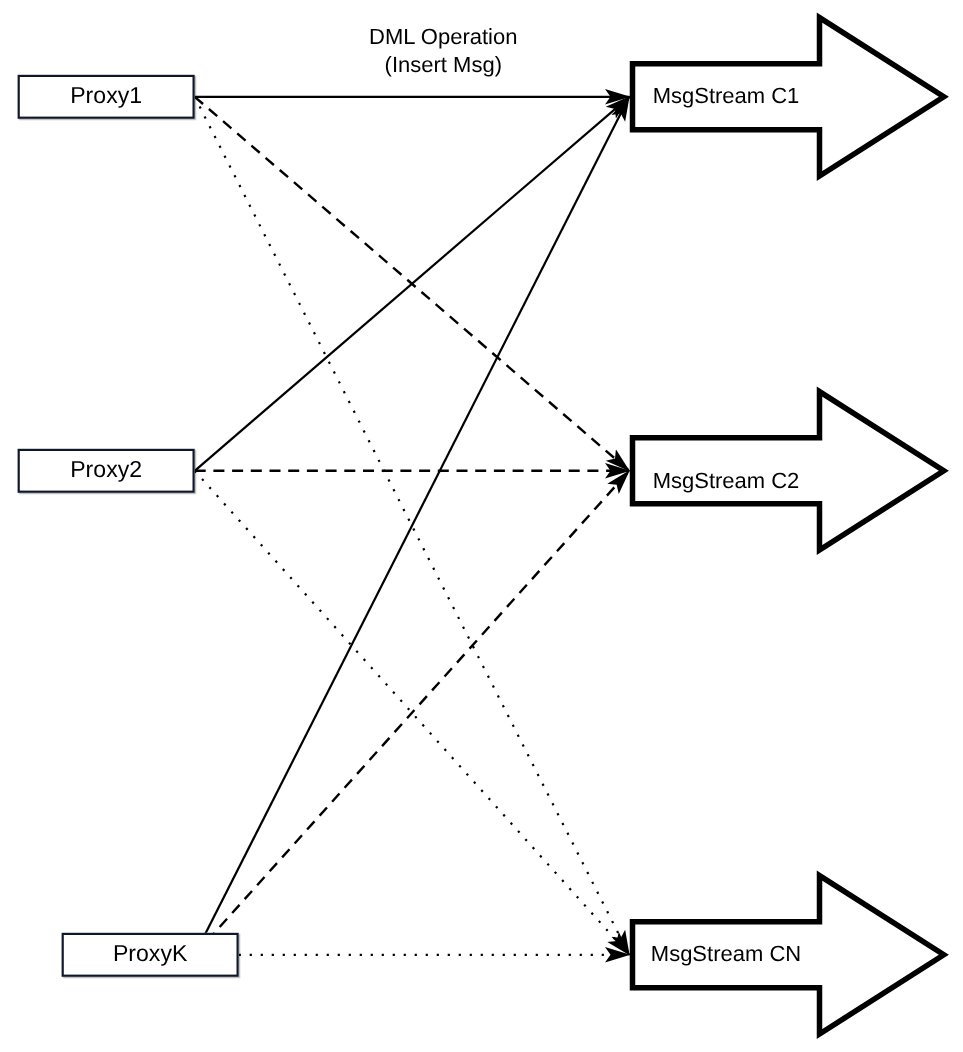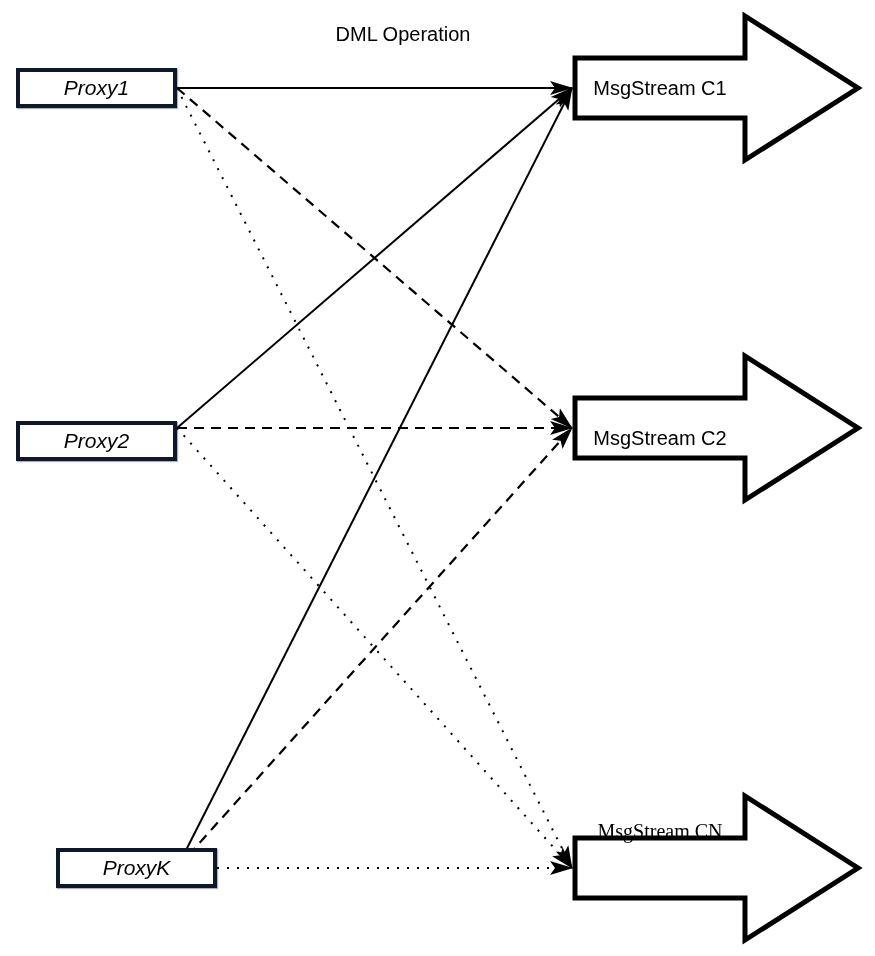--- a/index.html
+++ b/index.html
@@ -10,27 +10,26 @@
     background: #ffffff;
     font-family: "Liberation Sans", sans-serif;
     color: #000000;
     overflow: hidden;
   }
   .canvas svg { position: absolute; left: 0; top: 0; }
   .proxy-box {
     position: absolute;
     box-sizing: border-box;
     background: #ffffff;
-    border: 4px solid #0f172a;
+    border: 2px solid #0f172a;
     box-shadow: 1px 1px 1px rgba(0,0,0,0.3);
     display: flex;
     align-items: center;
     justify-content: center;
     font-size: 21px;
-    font-style: italic;
   }
   .stream-label {
     position: absolute;
     display: flex;
     align-items: center;
     justify-content: center;
     font-size: 20px;
     pointer-events: none;
     white-space: nowrap;
     text-align: right;
@@ -63,29 +62,30 @@
       <line x1="177" y1="428" x2="572" y2="88" stroke="#000000" stroke-width="2" marker-end="url(#arrow)"></line>
       <line x1="177" y1="428" x2="572" y2="428" stroke="#000000" stroke-width="2.2" marker-end="url(#arrow)" stroke-dasharray="10,7"></line>
       <line x1="177" y1="428" x2="572" y2="868" stroke="#000000" stroke-width="2" marker-end="url(#arrow)" stroke-dasharray="2,8"></line>
       <line x1="177" y1="868" x2="572" y2="88" stroke="#000000" stroke-width="2" marker-end="url(#arrow)"></line>
       <line x1="177" y1="868" x2="572" y2="428" stroke="#000000" stroke-width="2.2" marker-end="url(#arrow)" stroke-dasharray="10,7"></line>
       <line x1="177" y1="868" x2="572" y2="868" stroke="#000000" stroke-width="2" marker-end="url(#arrow)" stroke-dasharray="2,8"></line>
     </svg>
 
   <div class="annotation" style="left: 243px; top: 22px; width: 320px;">
     <div>DML Operation</div>
+    <div>(Insert Msg)</div>
   </div>
 
   <div class="proxy-box" style="left: 16px; top: 68px; width: 161px; height: 40px;">
     <span>Proxy1</span>
   </div>
-  <div class="proxy-box" style="left: 16px; top: 408px; width: 161px; height: 40px; margin-top: 13px;">
+  <div class="proxy-box" style="left: 16px; top: 408px; width: 161px; height: 40px;">
     <span>Proxy2</span>
   </div>
   <div class="proxy-box" style="left: 16px; top: 848px; width: 161px; height: 40px; margin-left: 40px;">
     <span>ProxyK</span>
   </div>
 
   <div class="stream-label" style="left: 575px; top: 73px; width: 170px; height: 30px;">MsgStream C1</div>
   <div class="stream-label" style="left: 575px; top: 423px; width: 170px; height: 30px;">MsgStream C2</div>
-  <div class="stream-label" style="left: 575px; top: 816px; width: 170px; height: 30px; font-family: Liberation Serif, serif;">MsgStream CN</div>
+  <div class="stream-label" style="left: 575px; top: 853px; width: 170px; height: 30px;">MsgStream CN</div>
 
 </div>
 
 </body></html>

